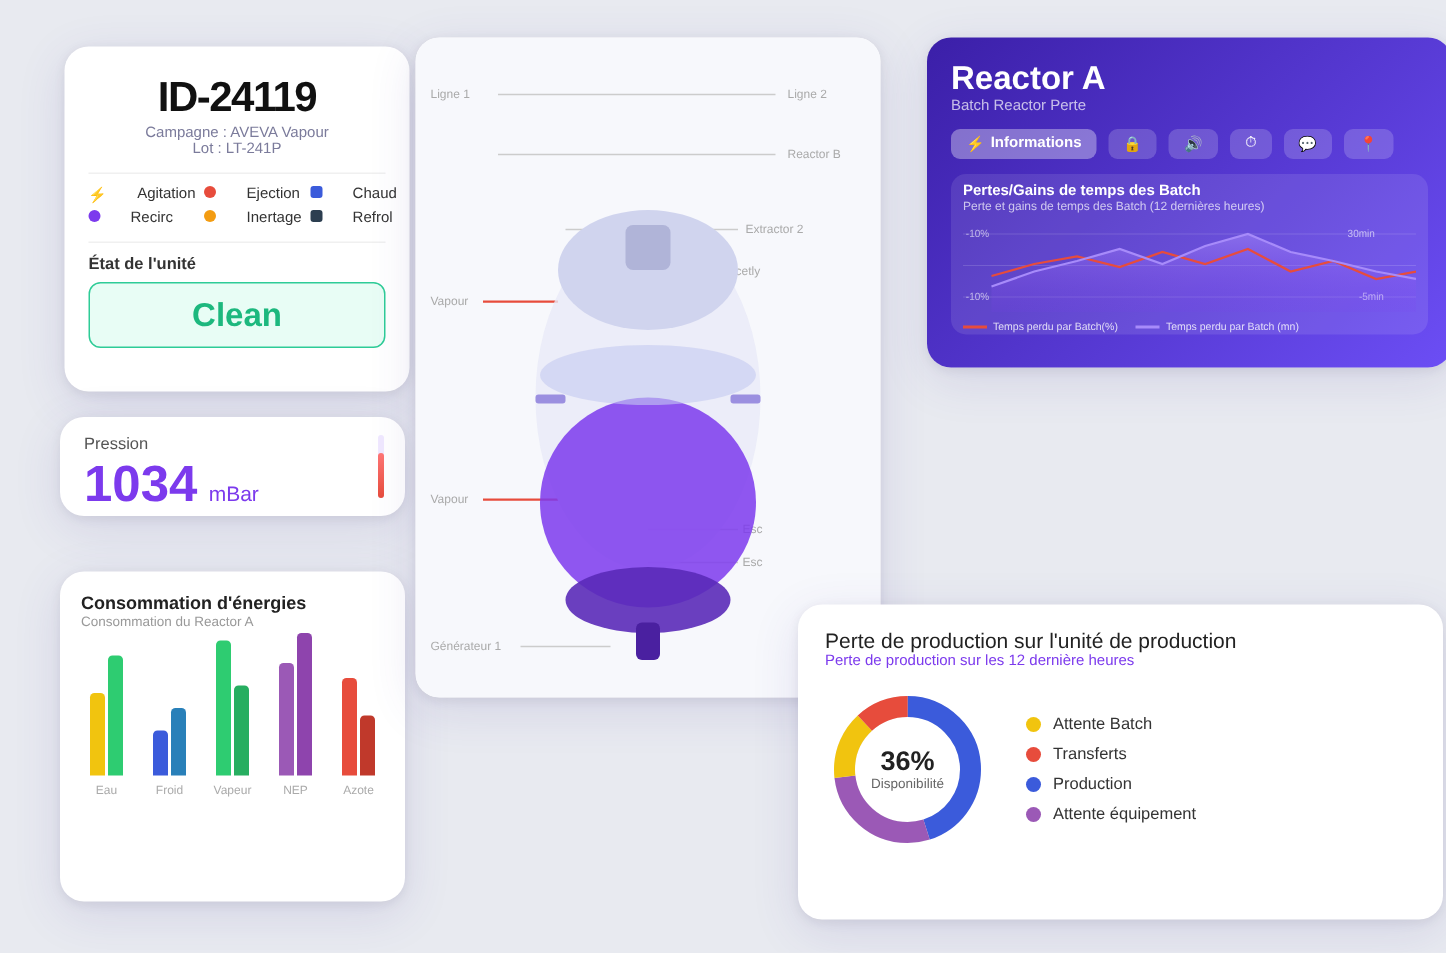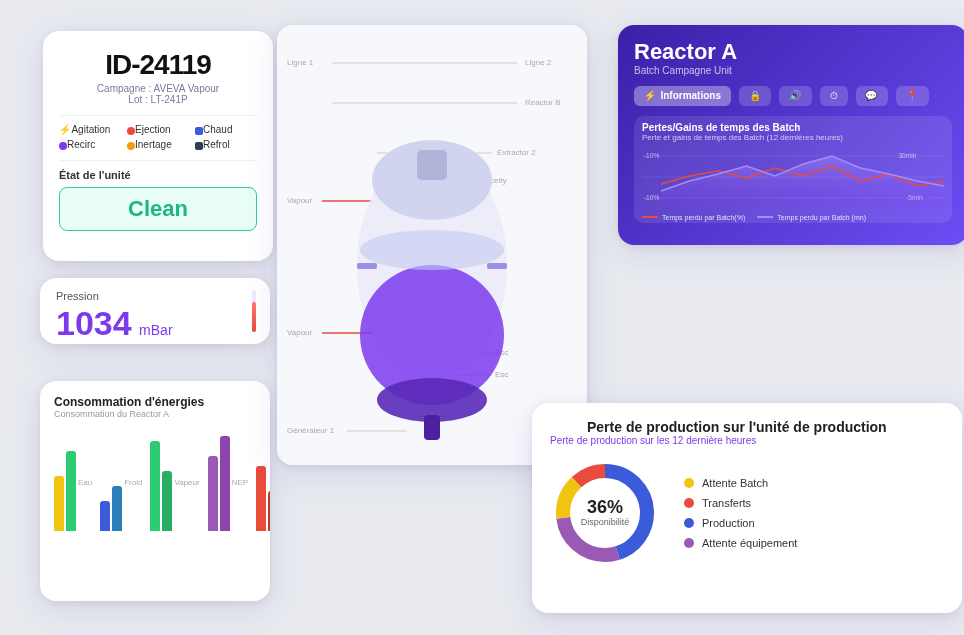--- a/index.html
+++ b/index.html
@@ -55,22 +55,22 @@
       margin-bottom: 10px;
     }
     .id-card .tags {
       display: grid;
       grid-template-columns: 1fr 1fr 1fr;
       gap: 4px 6px;
       margin-bottom: 10px;
     }
     .id-card .tag {
       display: flex;
-      align-items: flex-end;
-      gap: 0;
+      align-items: flex-start;
+      gap: 20px;
       font-size: 10px;
       color: #333;
     }
     .tag-dot {
       width: 8px; height: 8px;
       border-radius: 50%;
       display: inline-block;
       flex-shrink: 0;
     }
     .tag-bolt::before {
@@ -161,21 +161,21 @@
     .bar-chart {
       display: flex;
       align-items: flex-end;
       gap: 8px;
       height: 120px;
       padding-bottom: 18px;
       position: relative;
     }
     .bar-group {
       display: flex;
-      flex-direction: row;
+      flex-direction: column;
       align-items: center;
       gap: 2px;
       flex: 1;
     }
     .bars-inner {
       display: flex;
       align-items: flex-end;
       gap: 2px;
       height: 100px;
     }
@@ -263,23 +263,22 @@
 
     
     .production-card {
       left: 510px; top: 390px;
       width: 430px;
       height: 210px;
       padding: 16px 18px 12px;
     }
     .production-card .prod-title {
       font-size: 14px;
-      font-weight: 700;
+      font-weight: 400;
       color: #222;
-      margin-left: 37px;
     }
     .production-card .prod-subtitle {
       font-size: 10px;
       color: #7c3aed;
       margin-bottom: 12px;
     }
     .prod-content {
       display: flex;
       align-items: center;
       gap: 24px;
@@ -473,21 +472,21 @@
 
         <rect x="80" y="238" width="20" height="6" rx="2" fill="#9b8fe0"></rect>
 
         <rect x="210" y="238" width="20" height="6" rx="2" fill="#9b8fe0"></rect>
       </svg>
     </div>
   </div>
 
   <div class="card reactor-card">
     <div class="reactor-title">Reactor A</div>
-    <div class="reactor-subtitle">Batch Campagne Unit</div>
+    <div class="reactor-subtitle">Batch Reactor Perte</div>
     <div class="reactor-tabs">
       <div class="reactor-tab active">
         <span>⚡</span>
         <span>Informations</span>
       </div>
       <div class="reactor-tab">
           <span>🔒</span>
         </div>
       <div class="reactor-tab">
           <span>🔊</span>

